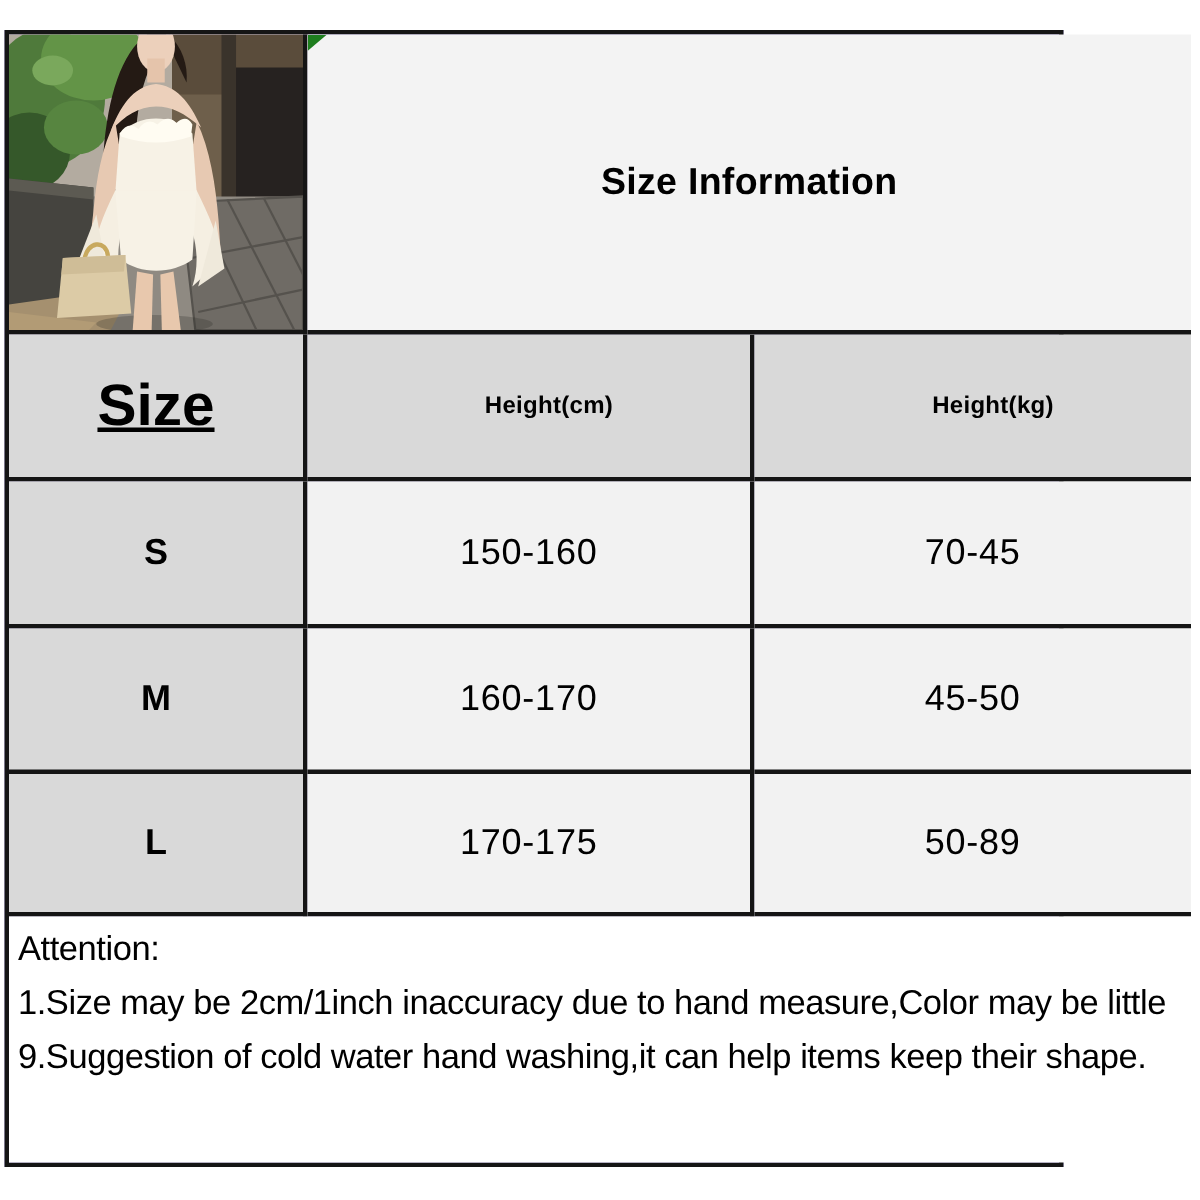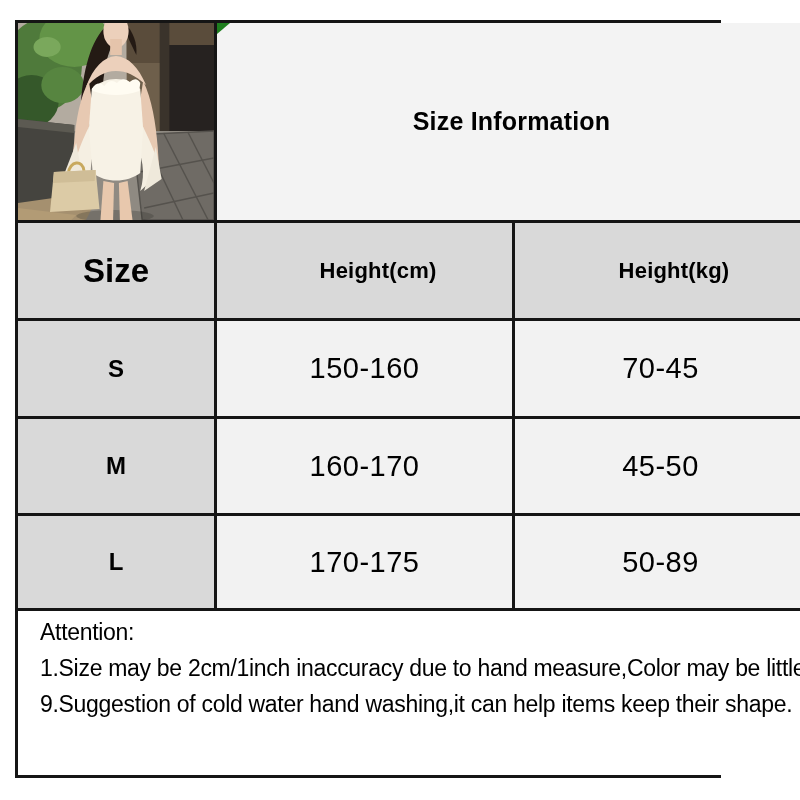--- a/index.html
+++ b/index.html
@@ -1,45 +1,45 @@
 <!DOCTYPE html>
 <html><head>
 <meta charset="utf-8">
 <style>
   html,body{margin:0;padding:0;background:#ffffff;}
   body{width:800px;height:800px;position:relative;overflow:hidden;
        font-family:"Liberation Sans",sans-serif;color:#000;}
 
-  .sheet{position:absolute;left:15px;top:20px;width:706px;height:758px;
+  .sheet{position:absolute;left:3px;top:20px;width:706px;height:758px;
          box-sizing:border-box;border:3px solid #151515;background:#c4b5fd;
          display:grid;grid-template-columns:199px 298px 291px;
          grid-template-rows:200px 98px 98px 97px 95px 1fr;}
 
   .cell{box-sizing:border-box;border-right:3px solid #151515;border-bottom:3px solid #151515;
         display:flex;align-items:center;justify-content:center;overflow:hidden;}
   .no-r{border-right:none;}
   .no-b{border-bottom:none;}
 
   .photo-cell{padding:0;background:#b3aba0;}
   .photo-cell svg{display:block;width:100%;height:100%;}
 
   .title-cell{grid-column:2/4;background:#f3f3f3;position:relative;}
   .title-text{font-size:25px;font-weight:bold;letter-spacing:0.2px;}
   .corner-marker{position:absolute;left:0;top:0;width:13px;height:11px;
         background:#1e7e1e;clip-path:polygon(0 0,100% 0,0 100%);}
 
   .hdr{background:#d9d9d9;font-weight:bold;}
-  .hdr-size{font-size:33px;}
-  .hdr-col{font-size:22px;letter-spacing:0.2px;padding-left:27px;}
+  .hdr-size{font-size:39px;text-decoration:underline;}
+  .hdr-col{font-size:16px;letter-spacing:0.2px;padding-left:27px;}
 
   .size-col{background:#d9d9d9;font-weight:bold;font-size:24px;}
-  .val{background:#f2f2f2;font-size:29px;letter-spacing:0.5px;}
+  .val{background:#f2f2f2;font-size:24px;letter-spacing:0.5px;}
 
   .attention-cell{grid-column:1/4;background:#ffffff;display:block;
-        padding:3px 22px;box-sizing:border-box;}
+        padding:3px 6px;box-sizing:border-box;}
   .attention-cell div{font-size:23px;line-height:36px;letter-spacing:-0.3px;
         white-space:nowrap;}
 </style>
 </head>
 <body>
 
 <div class="sheet">
 
   <div class="cell photo-cell">
     <svg viewBox="0 0 202 197" preserveAspectRatio="none">

